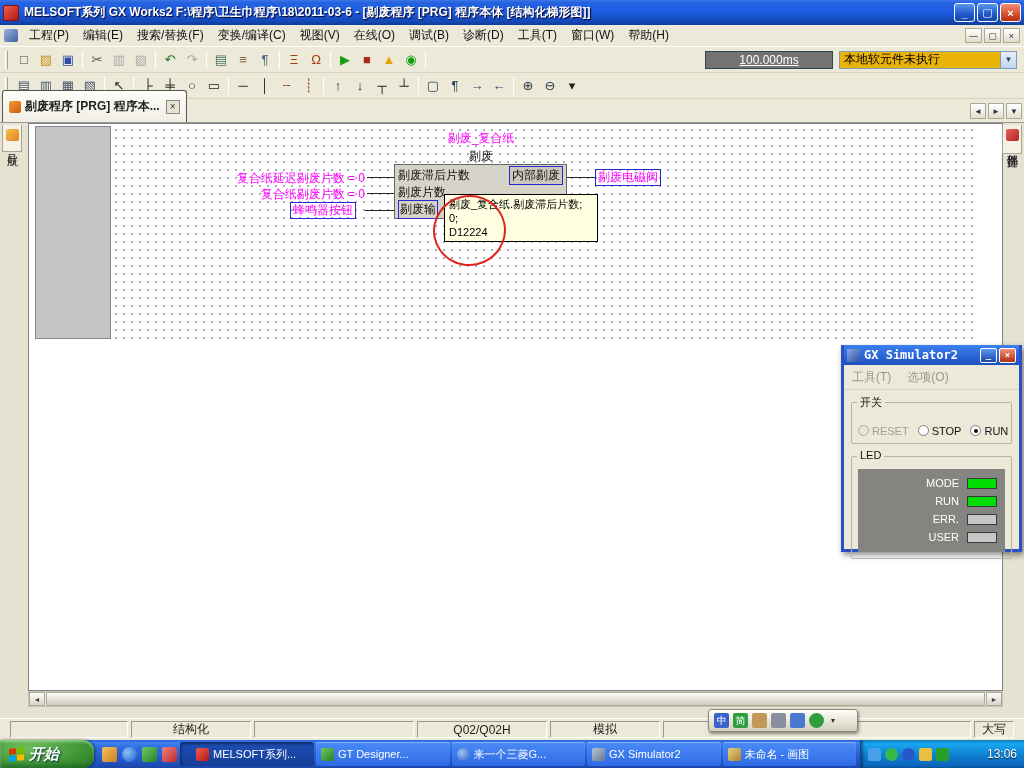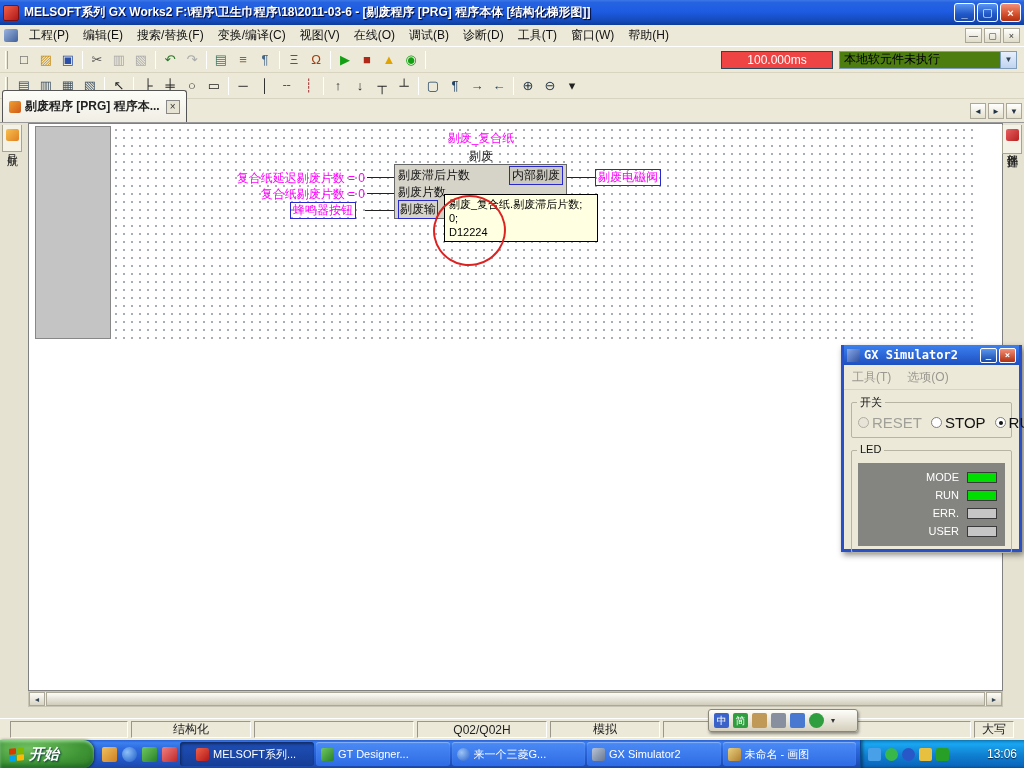--- a/index.html
+++ b/index.html
@@ -19,22 +19,22 @@
 .menuitem{padding:2px 7px;color:#111;white-space:nowrap;}
 .mdictrl{margin-left:auto;display:flex;gap:2px;}
 .mdibtn{width:17px;height:15px;border:1px solid #ACA899;background:linear-gradient(#FFF,#E0DCC8);display:flex;align-items:center;justify-content:center;font-size:9px;color:#333;}
 
 .toolbar{position:absolute;left:0;width:1024px;height:26px;background:#ECE9D8;display:flex;align-items:center;padding:0 3px;border-bottom:1px solid #D8D4C0;}
 #toolbar1{top:47px;}#toolbar2{top:73px;}
 .grip{width:3px;height:18px;border-left:1px solid #fff;border-right:1px solid #A8A490;margin:0 5px 0 2px;flex:none;}
 .tbtn{width:22px;height:20px;display:inline-flex;align-items:center;justify-content:center;font-size:13px;flex:none;border:1px solid transparent;border-radius:2px;}
 .tbtn.gray{color:#AAA !important;}
 .tsep{width:1px;height:18px;background:#A8A490;border-right:1px solid #fff;margin:0 3px;flex:none;}
-.scanbox{margin-left:auto;width:112px;height:18px;background:#ef4444;color:#fff;display:flex;align-items:center;justify-content:center;border:1px solid #2A4A5A;flex:none;}
-.devcombo{width:178px;height:18px;background:#4d7c0f;border:1px solid #7F9DB9;display:flex;align-items:center;margin:0 4px 0 6px;flex:none;}
+.scanbox{margin-left:auto;width:128px;height:18px;background:#737373;color:#fff;display:flex;align-items:center;justify-content:center;border:1px solid #2A4A5A;flex:none;text-decoration:underline;}
+.devcombo{width:178px;height:18px;background:#eab308;border:1px solid #7F9DB9;display:flex;align-items:center;margin:0 4px 0 6px;flex:none;}
 .devcombo .val{flex:1;padding:0 4px;white-space:nowrap;overflow:hidden;}
 .combobtn{width:16px;height:16px;background:linear-gradient(#E8F0FC,#C0D4F0);border-left:1px solid #7F9DB9;display:flex;align-items:center;justify-content:center;font-size:8px;color:#345;}
 
 .tabbar{position:absolute;top:99px;left:0;width:1024px;height:24px;background:#ECE9D8;display:flex;align-items:flex-end;padding:0 2px;border-bottom:1px solid #999;}
 .tab{height:32px;display:flex;align-items:center;gap:4px;padding:0 6px;border:1px solid #808080;border-bottom:none;border-radius:3px 3px 0 0;margin-right:2px;background:linear-gradient(#EEEBDD,#DCD8C8);color:#222;max-width:235px;white-space:nowrap;overflow:hidden;}
 .tab.active{background:linear-gradient(#FDFDF8,#F0EEE4);border-color:#555;font-weight:bold;}
 .tabicon{width:12px;height:12px;flex:none;border-radius:2px;}
 .tabicon.prog{background:linear-gradient(135deg,#F0A030,#D05818);}
 .tabicon.lib{background:linear-gradient(135deg,#68A0E0,#2858A8);}
 .tabclose{width:14px;height:14px;border:1px solid #888;background:#E8E4D4;display:flex;align-items:center;justify-content:center;font-size:10px;color:#333;margin-left:2px;flex:none;font-weight:normal;}
@@ -74,21 +74,21 @@
 .simtitle{height:20px;background:linear-gradient(180deg,#3C80F0,#1D50C0);display:flex;align-items:center;gap:4px;padding:0 3px;color:#fff;font-family:"DejaVu Sans Mono","Liberation Mono",monospace;font-weight:bold;}
 .simicon{width:13px;height:13px;background:linear-gradient(135deg,#88A8E8,#3050A0);flex:none;}
 .simtext{white-space:nowrap;overflow:hidden;flex:1;}
 .simbtns{display:flex;gap:2px;flex:none;}
 .simbtn{width:17px;height:15px;border-radius:2px;border:1px solid #fff;background:linear-gradient(#5A96F0,#1848A8);color:#fff;font-size:9px;display:flex;align-items:center;justify-content:center;}
 .simbtn.close{background:linear-gradient(#F29078,#B03010);}
 .simmenu{display:flex;gap:16px;padding:4px 8px 3px;color:#9A9890;border-bottom:1px solid #D8D4C4;}
 .simgroup{margin:12px 7px 0;border:1px solid #B8B4A4;border-radius:2px;position:relative;padding:11px 6px 6px;}
 .simlegend{position:absolute;top:-8px;left:5px;background:#ECE9D8;padding:0 3px;font-size:11px;color:#111;}
 .radios{display:flex;gap:9px;align-items:center;}
-.radio{display:flex;align-items:center;gap:3px;font-size:15px;color:#111;}
+.radio{display:flex;align-items:flex-start;gap:3px;font-size:11px;color:#111;margin-top:11px;}
 .rdot{width:11px;height:11px;border-radius:50%;border:1px solid #808080;background:#fff;position:relative;flex:none;}
 .radio.sel .rdot::after{content:"";position:absolute;left:3px;top:3px;width:4px;height:4px;border-radius:50%;background:#111;}
 .radio.dis{color:#A0A098;}
 .radio.dis .rdot{background:#E8E4D8;border-color:#B0ACA0;}
 .ledpanel{background:#848480;padding:5px 8px 6px;margin-top:1px;}
 .ledrow{display:flex;align-items:center;justify-content:flex-end;gap:8px;height:18px;}
 .ledlabel{color:#fff;font-size:11px;}
 .ledbox{width:30px;height:11px;background:var(--led_off,#C6C6C6);border:1px solid #3A3A3A;flex:none;}
 .ledrow.on .ledbox{background:var(--led_on,#0D0);}
 

